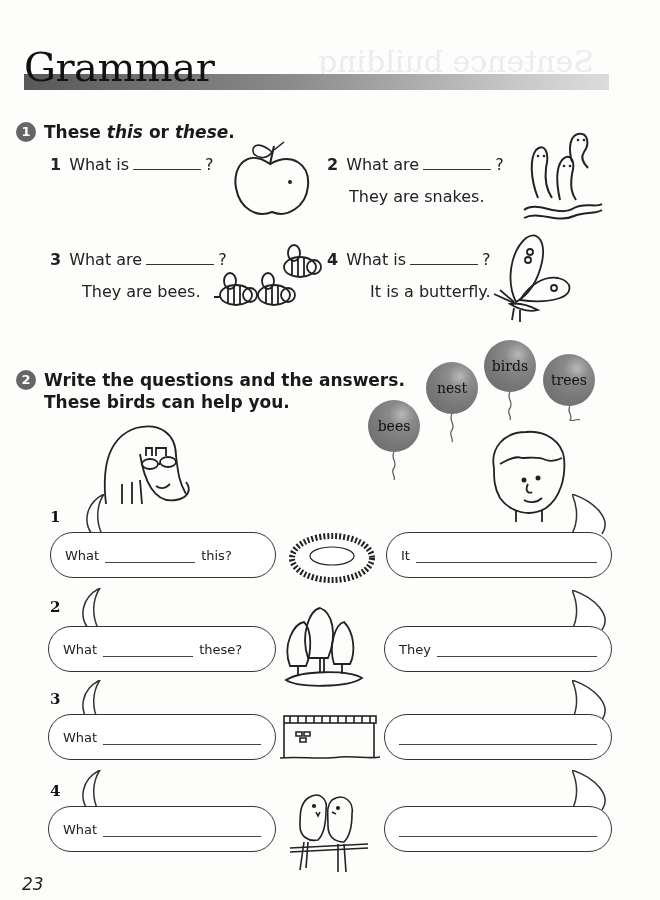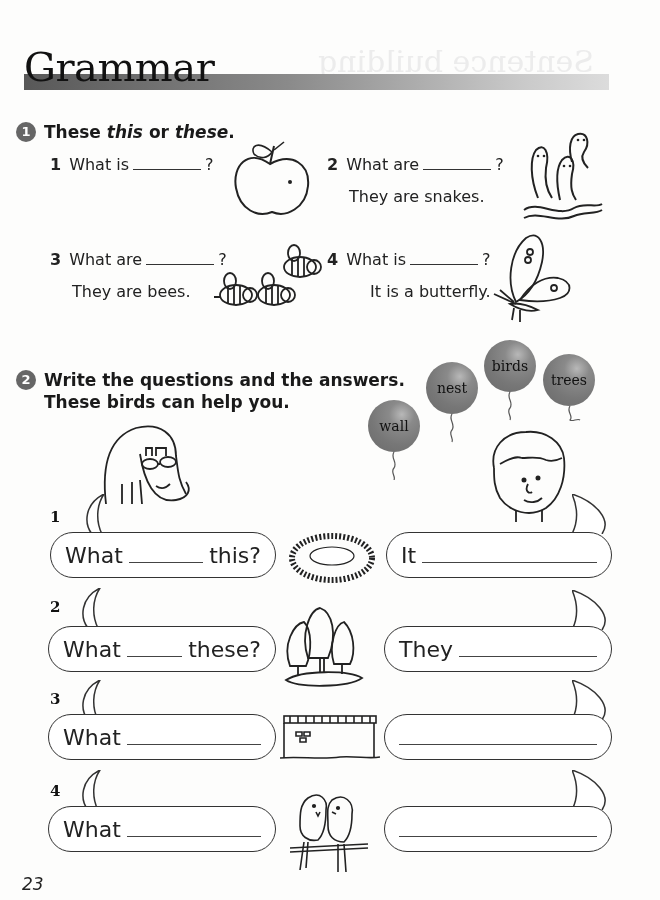--- a/index.html
+++ b/index.html
@@ -29,21 +29,21 @@
     .pic { position: absolute; }
     .balloon {
       position: absolute; width: 52px; height: 52px; border-radius: 50%;
       background: radial-gradient(circle at 65% 28%, #b8b8b8 0%, #8a8a8a 25%, #777 60%, #6a6a6a 100%);
       display: flex; align-items: center; justify-content: center;
       font-family: "DejaVu Serif", serif; font-size: 14px; color: #111;
     }
     .string { position: absolute; }
     .bubble {
       position: absolute; height: 46px; border: 1.5px solid #333; border-radius: 23px; background: #fff;
-      display: flex; align-items: center; padding: 1px 14px; box-sizing: border-box; font-size: 22px; color: #222;
+      display: flex; align-items: center; padding: 1px 14px; box-sizing: border-box; font-size: 13px; color: #222;
     }
     .bubble .line { flex: 1; border-bottom: 1px solid #444; height: 14px; margin-left: 6px; }
     .bubble .fixed-line { display: inline-block; width: 90px; border-bottom: 1px solid #444; height: 14px; margin: 0 6px; }
     .tail { position: absolute; }
     .row-num { position: absolute; font-weight: bold; font-size: 15px; font-family: "DejaVu Serif", serif; color: #111; }
     .page-num { position: absolute; left: 22px; top: 874px; font-style: italic; font-size: 17px; color: #222; }
   </style>
 </head>
 <body>
 
@@ -81,21 +81,21 @@
   <circle cx="20" cy="28" r="1.3" fill="#222"></circle>
     <circle cx="26" cy="28" r="1.3" fill="#222"></circle>
   <circle cx="46" cy="38" r="1.3" fill="#222"></circle>
     <circle cx="52" cy="38" r="1.3" fill="#222"></circle>
   <circle cx="60" cy="12" r="1.3" fill="#222"></circle>
     <circle cx="66" cy="12" r="1.3" fill="#222"></circle>
 </svg>
 
 <div class="q" style="left:50px; top:250px;">
   <div><b>3</b><span>What are</span><span class="blank"></span><span>?</span></div>
-  <div style="margin-left:22px; margin-top:12px;">They are bees.</div>
+  <div style="margin-left:32px; margin-top:12px;">They are bees.</div>
 </div>
 <svg class="pic" style="left:210px; top:243px;" width="115" height="72" viewBox="0 0 115 72">
   <g fill="none" stroke="#222" stroke-width="1.8">
     <ellipse cx="90" cy="24" rx="16" ry="10"></ellipse>
       <circle cx="104" cy="24" r="7"></circle>
       <ellipse cx="84" cy="10" rx="6" ry="8"></ellipse>
     <path d="M82 16 L82 32 M88 15 L88 33 M94 15 L94 33"></path>
     <ellipse cx="26" cy="52" rx="16" ry="10"></ellipse>
       <circle cx="40" cy="52" r="7"></circle>
       <ellipse cx="20" cy="38" rx="6" ry="8"></ellipse>
@@ -125,21 +125,21 @@
 </svg>
 
 <div class="ex-head" style="left:16px; top:369px;">
   <span class="ex-num">2</span>
   <span class="ex-text">
     <div>Write the questions and the answers.</div>
     <div>These birds can help you.</div>
   </span>
 </div>
 
-<div class="balloon" style="left:368px; top:400px;">wall</div>
+<div class="balloon" style="left:368px; top:400px;">bees</div>
 <div class="balloon" style="left:426px; top:362px;">nest</div>
 <div class="balloon" style="left:484px; top:340px;">birds</div>
 <div class="balloon" style="left:543px; top:354px;">trees</div>
 <svg class="string" style="left:360px; top:380px;" width="240" height="100" viewBox="0 0 240 100">
   <g fill="none" stroke="#555" stroke-width="1.2">
     <path d="M34 72 C30 78 38 82 34 88 C30 92 36 96 34 100"></path>
     <path d="M92 34 C88 40 96 44 92 50 C88 54 94 58 92 62"></path>
     <path d="M150 12 C146 18 154 22 150 28 C146 32 152 36 150 40"></path>
     <path d="M210 26 C206 32 214 36 210 40 C212 42 218 38 220 40"></path>
   </g>

